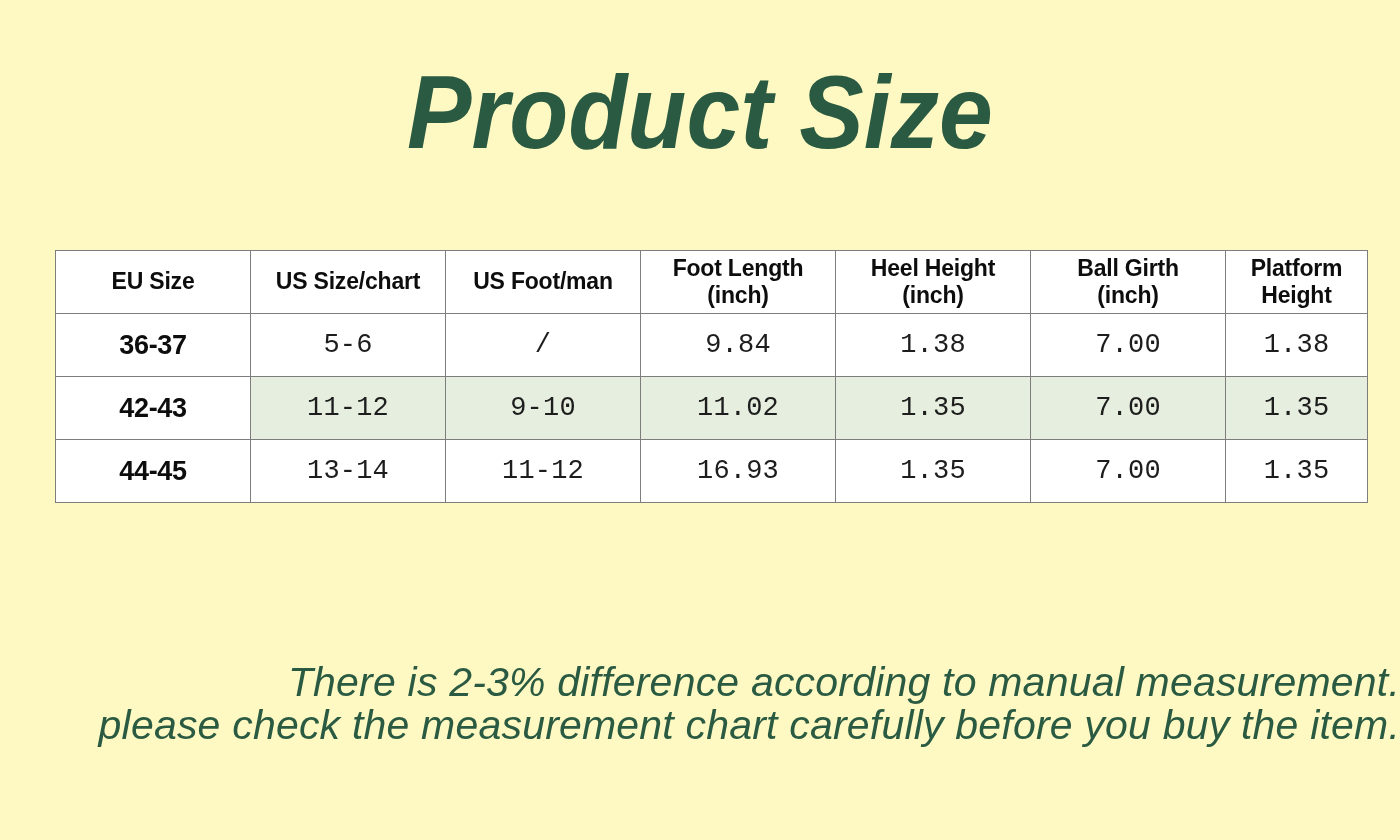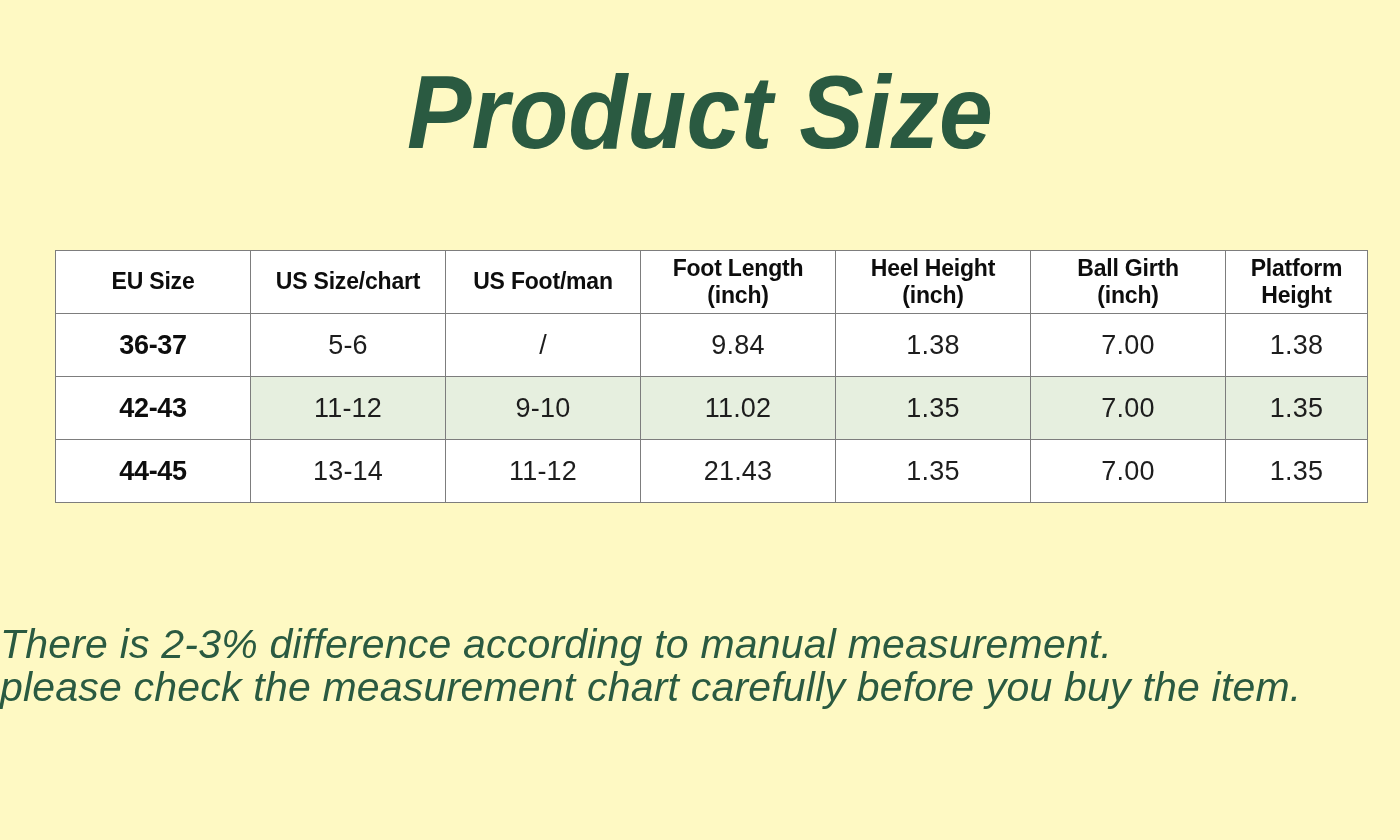--- a/index.html
+++ b/index.html
@@ -93,39 +93,39 @@
     font-family: "Liberation Sans Narrow", "Liberation Sans", sans-serif;
     font-size: 27px;
     font-weight: bold;
     color: #0d0d0d;
     background: #ffffff !important;
     letter-spacing: -0.3px;
   }
 
   
   table.size-table td.data-cell {
-    font-family: Liberation Sans, sans-serif;
+    font-family: Liberation Mono, monospace;
     font-size: 27px;
     font-weight: normal;
     color: #1d1d1d;
     letter-spacing: 0.2px;
   }
 
   
   tr.striped td.data-cell {
     background: #e6efdf;
   }
 
   
   .note-wrap {
     position: absolute;
     left: 0;
-    top: 623px;
-    width: 1400px;
-    text-align: left;
+    top: 661px;
+    width: 1400px;
+    text-align: right;
   }
   .note-line {
     display: block;
     font-family: "Liberation Sans Narrow", "Liberation Sans", sans-serif;
     font-size: 41px;
     line-height: 1.06;
     font-style: italic;
     font-weight: normal;
     color: #2a5a41;
     white-space: nowrap;
@@ -197,21 +197,21 @@
           <td class="data-cell">9-10</td>
           <td class="data-cell">11.02</td>
           <td class="data-cell">1.35</td>
           <td class="data-cell">7.00</td>
           <td class="data-cell">1.35</td>
         </tr>
         <tr>
           <td class="eu-cell">44-45</td>
           <td class="data-cell">13-14</td>
           <td class="data-cell">11-12</td>
-          <td class="data-cell">21.43</td>
+          <td class="data-cell">16.93</td>
           <td class="data-cell">1.35</td>
           <td class="data-cell">7.00</td>
           <td class="data-cell">1.35</td>
         </tr>
       </tbody>
     </table>
   </div>
 
   <div class="note-wrap">
     <span class="note-line">There is 2-3% difference according to manual measurement.</span>

